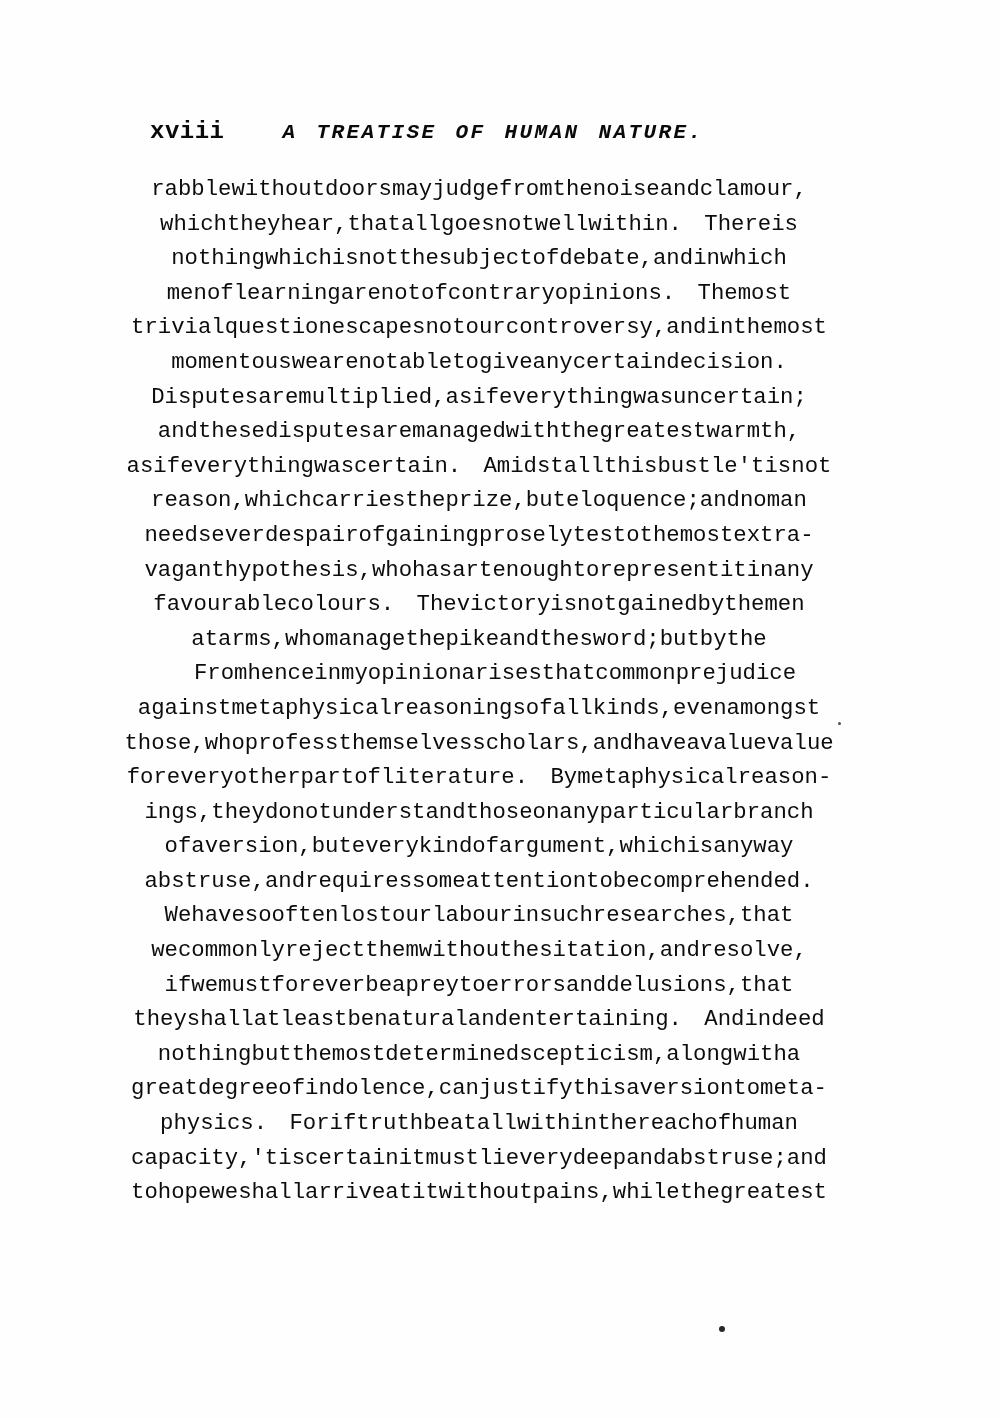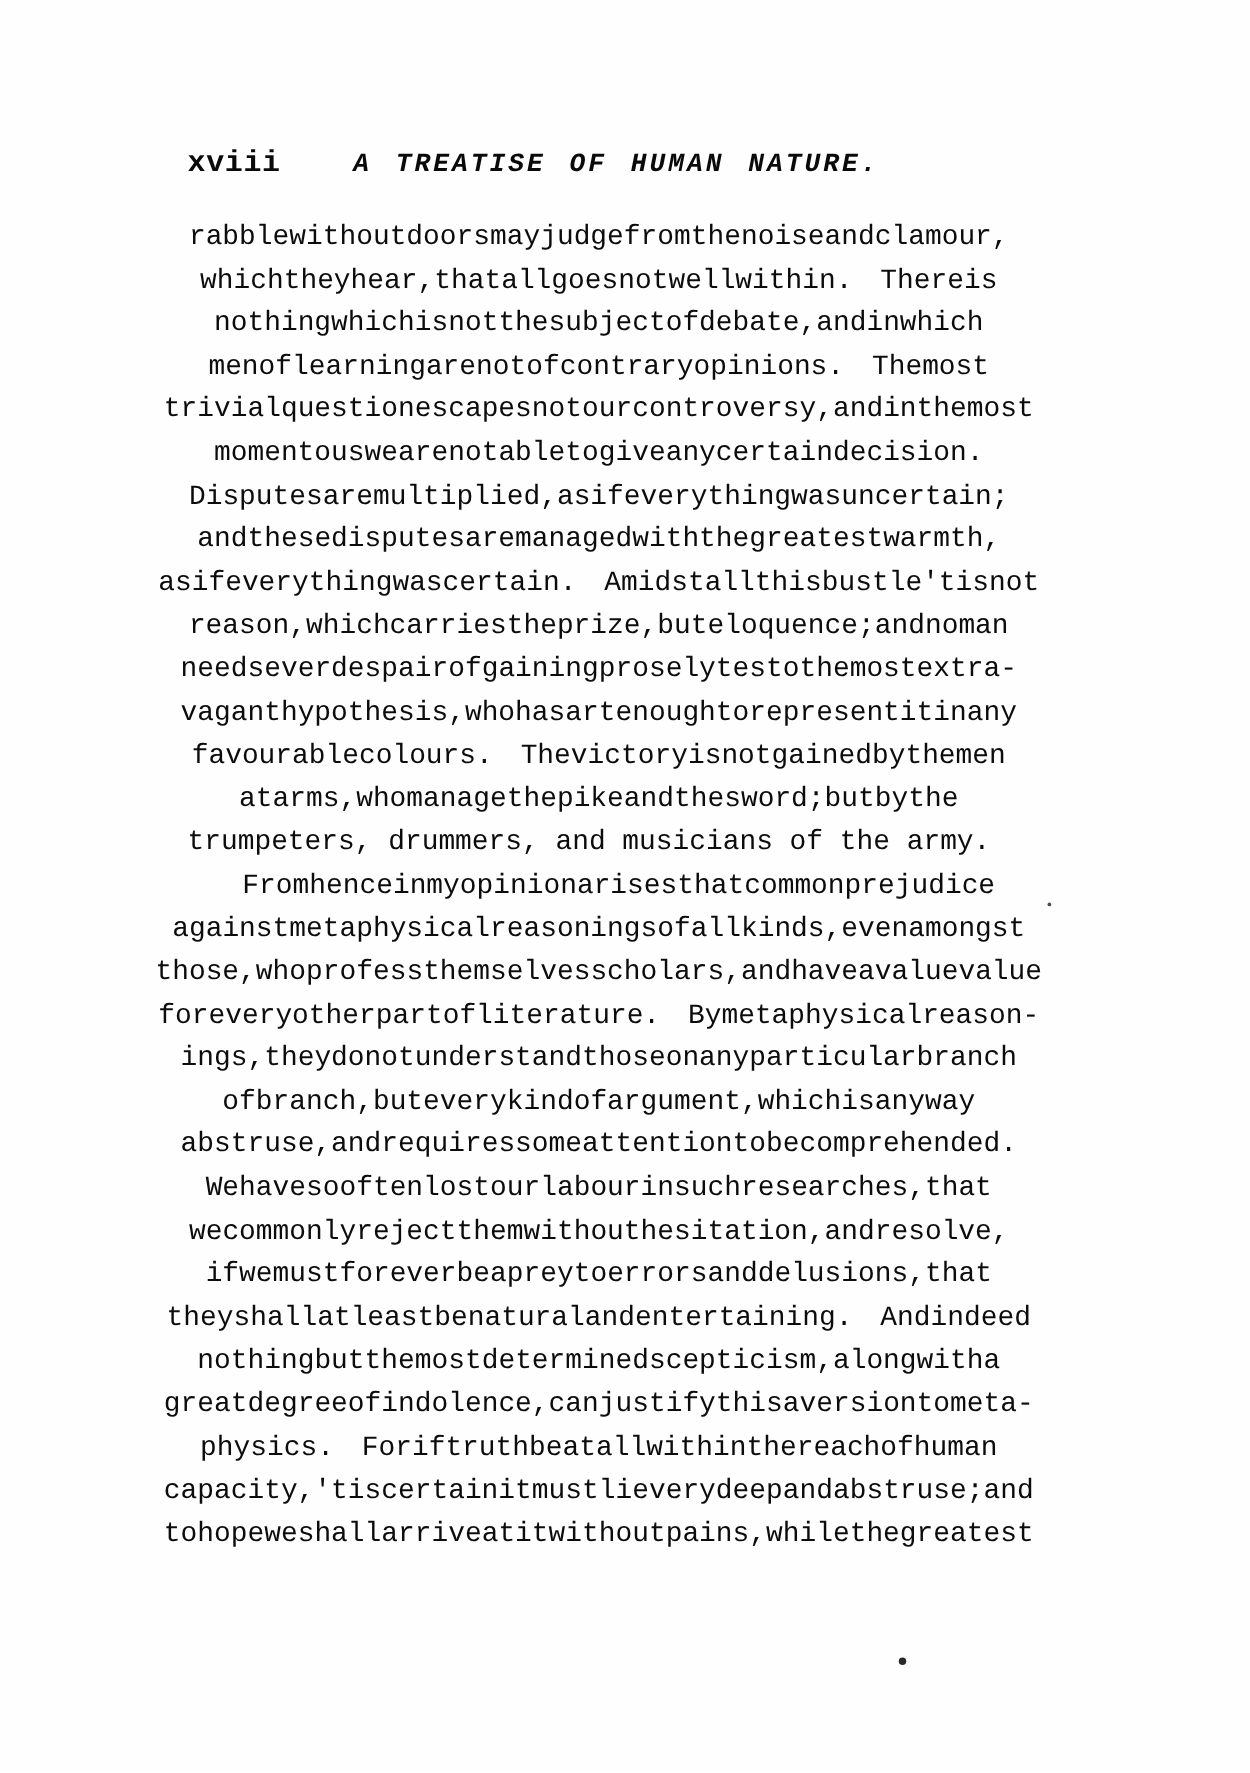--- a/index.html
+++ b/index.html
@@ -265,21 +265,20 @@
           <span>the</span>
           <span>pike</span>
           <span>and</span>
           <span>the</span>
           <span>sword</span>
           <span>;</span>
           <span>but</span>
           <span>by</span>
           <span>the</span>
         </span>
-        <span class="line">trumpeters, drummers, and musicians of the army.</span>
       </p>
     <p class="para" id="p1">
         <span class="line j indent">
           <span>From</span>
           <span>hence</span>
           <span>in</span>
           <span>my</span>
           <span>opinion</span>
           <span>arises</span>
           <span>that</span>
@@ -326,21 +325,21 @@
           <span>not</span>
           <span>understand</span>
           <span>those</span>
           <span>on</span>
           <span>any</span>
           <span>particular</span>
           <span>branch</span>
         </span>
         <span class="line j">
           <span>of</span>
-          <span>branch,</span>
+          <span>aversion,</span>
           <span>but</span>
           <span>every</span>
           <span>kind</span>
           <span>of</span>
           <span>argument,</span>
           <span>which</span>
           <span>is</span>
           <span>any</span>
           <span>way</span>
         </span>

